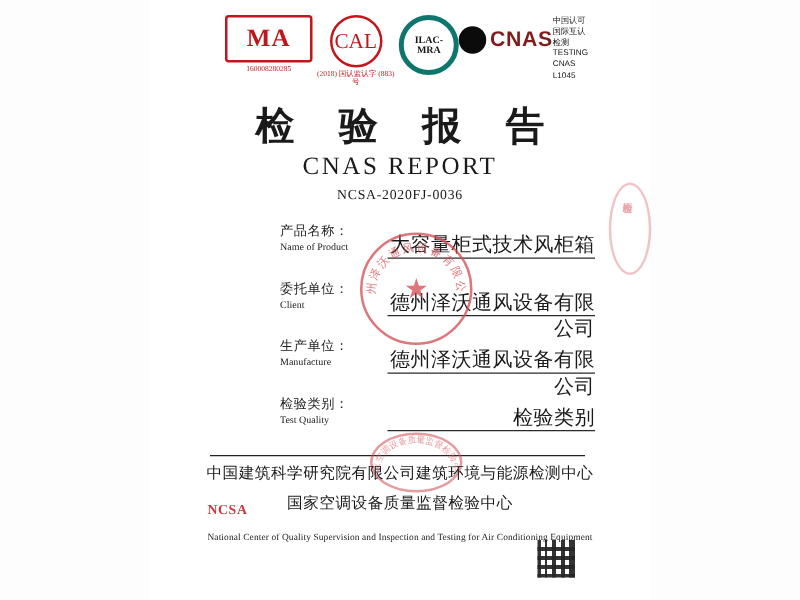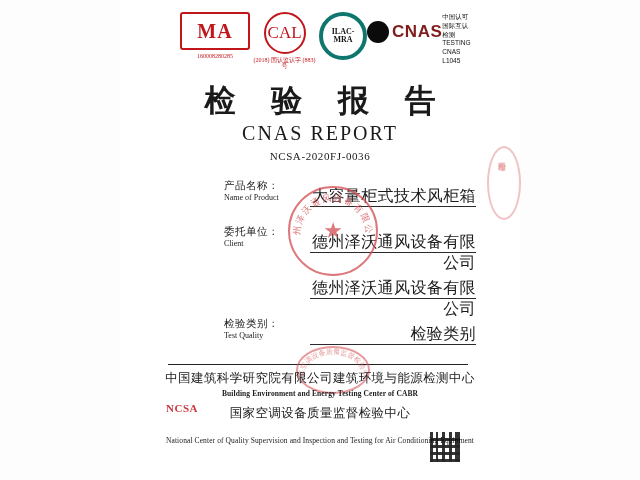--- a/index.html
+++ b/index.html
@@ -395,20 +395,24 @@
       <div class="field-label">
         <div class="label-cn">委托单位：</div>
         <div class="label-en">Client</div>
       </div>
       <div class="field-value-wrap">
         <div class="field-value">德州泽沃通风设备有限公司</div>
       </div>
     </div>
 
     <div class="field-row">
+      <div class="field-label">
+        <div class="label-cn">生产单位：</div>
+        <div class="label-en">Manufacture</div>
+      </div>
       <div class="field-value-wrap">
         <div class="field-value">德州泽沃通风设备有限公司</div>
       </div>
     </div>
 
     <div class="field-row">
       <div class="field-label">
         <div class="label-cn">检验类别：</div>
         <div class="label-en">Test Quality</div>
       </div>
@@ -442,20 +446,19 @@
         <path id="arcpath2" d="M 6,26 A 29,20 0 1 1 64,26"></path>
       </defs>
       <text>
         <textPath href="#arcpath2" startOffset="50%" text-anchor="middle">国家空调设备质量监督检验中心</textPath>
       </text>
     </svg>
   </div>
 
   <div class="footer">
     <div class="f-cn-1">中国建筑科学研究院有限公司建筑环境与能源检测中心</div>
-    <div class="f-en-1">Building Environment and Energy Testing Center of CABR</div>
     <div class="f-cn-2">国家空调设备质量监督检验中心</div>
     <div class="f-en-2">National Center of Quality Supervision and Inspection and Testing for Air Conditioning Equipment</div>
   </div>
 
   <div class="ncsa-logo">NCSA</div>
   <div class="qr"></div>
 </div>
 
 </body></html>

